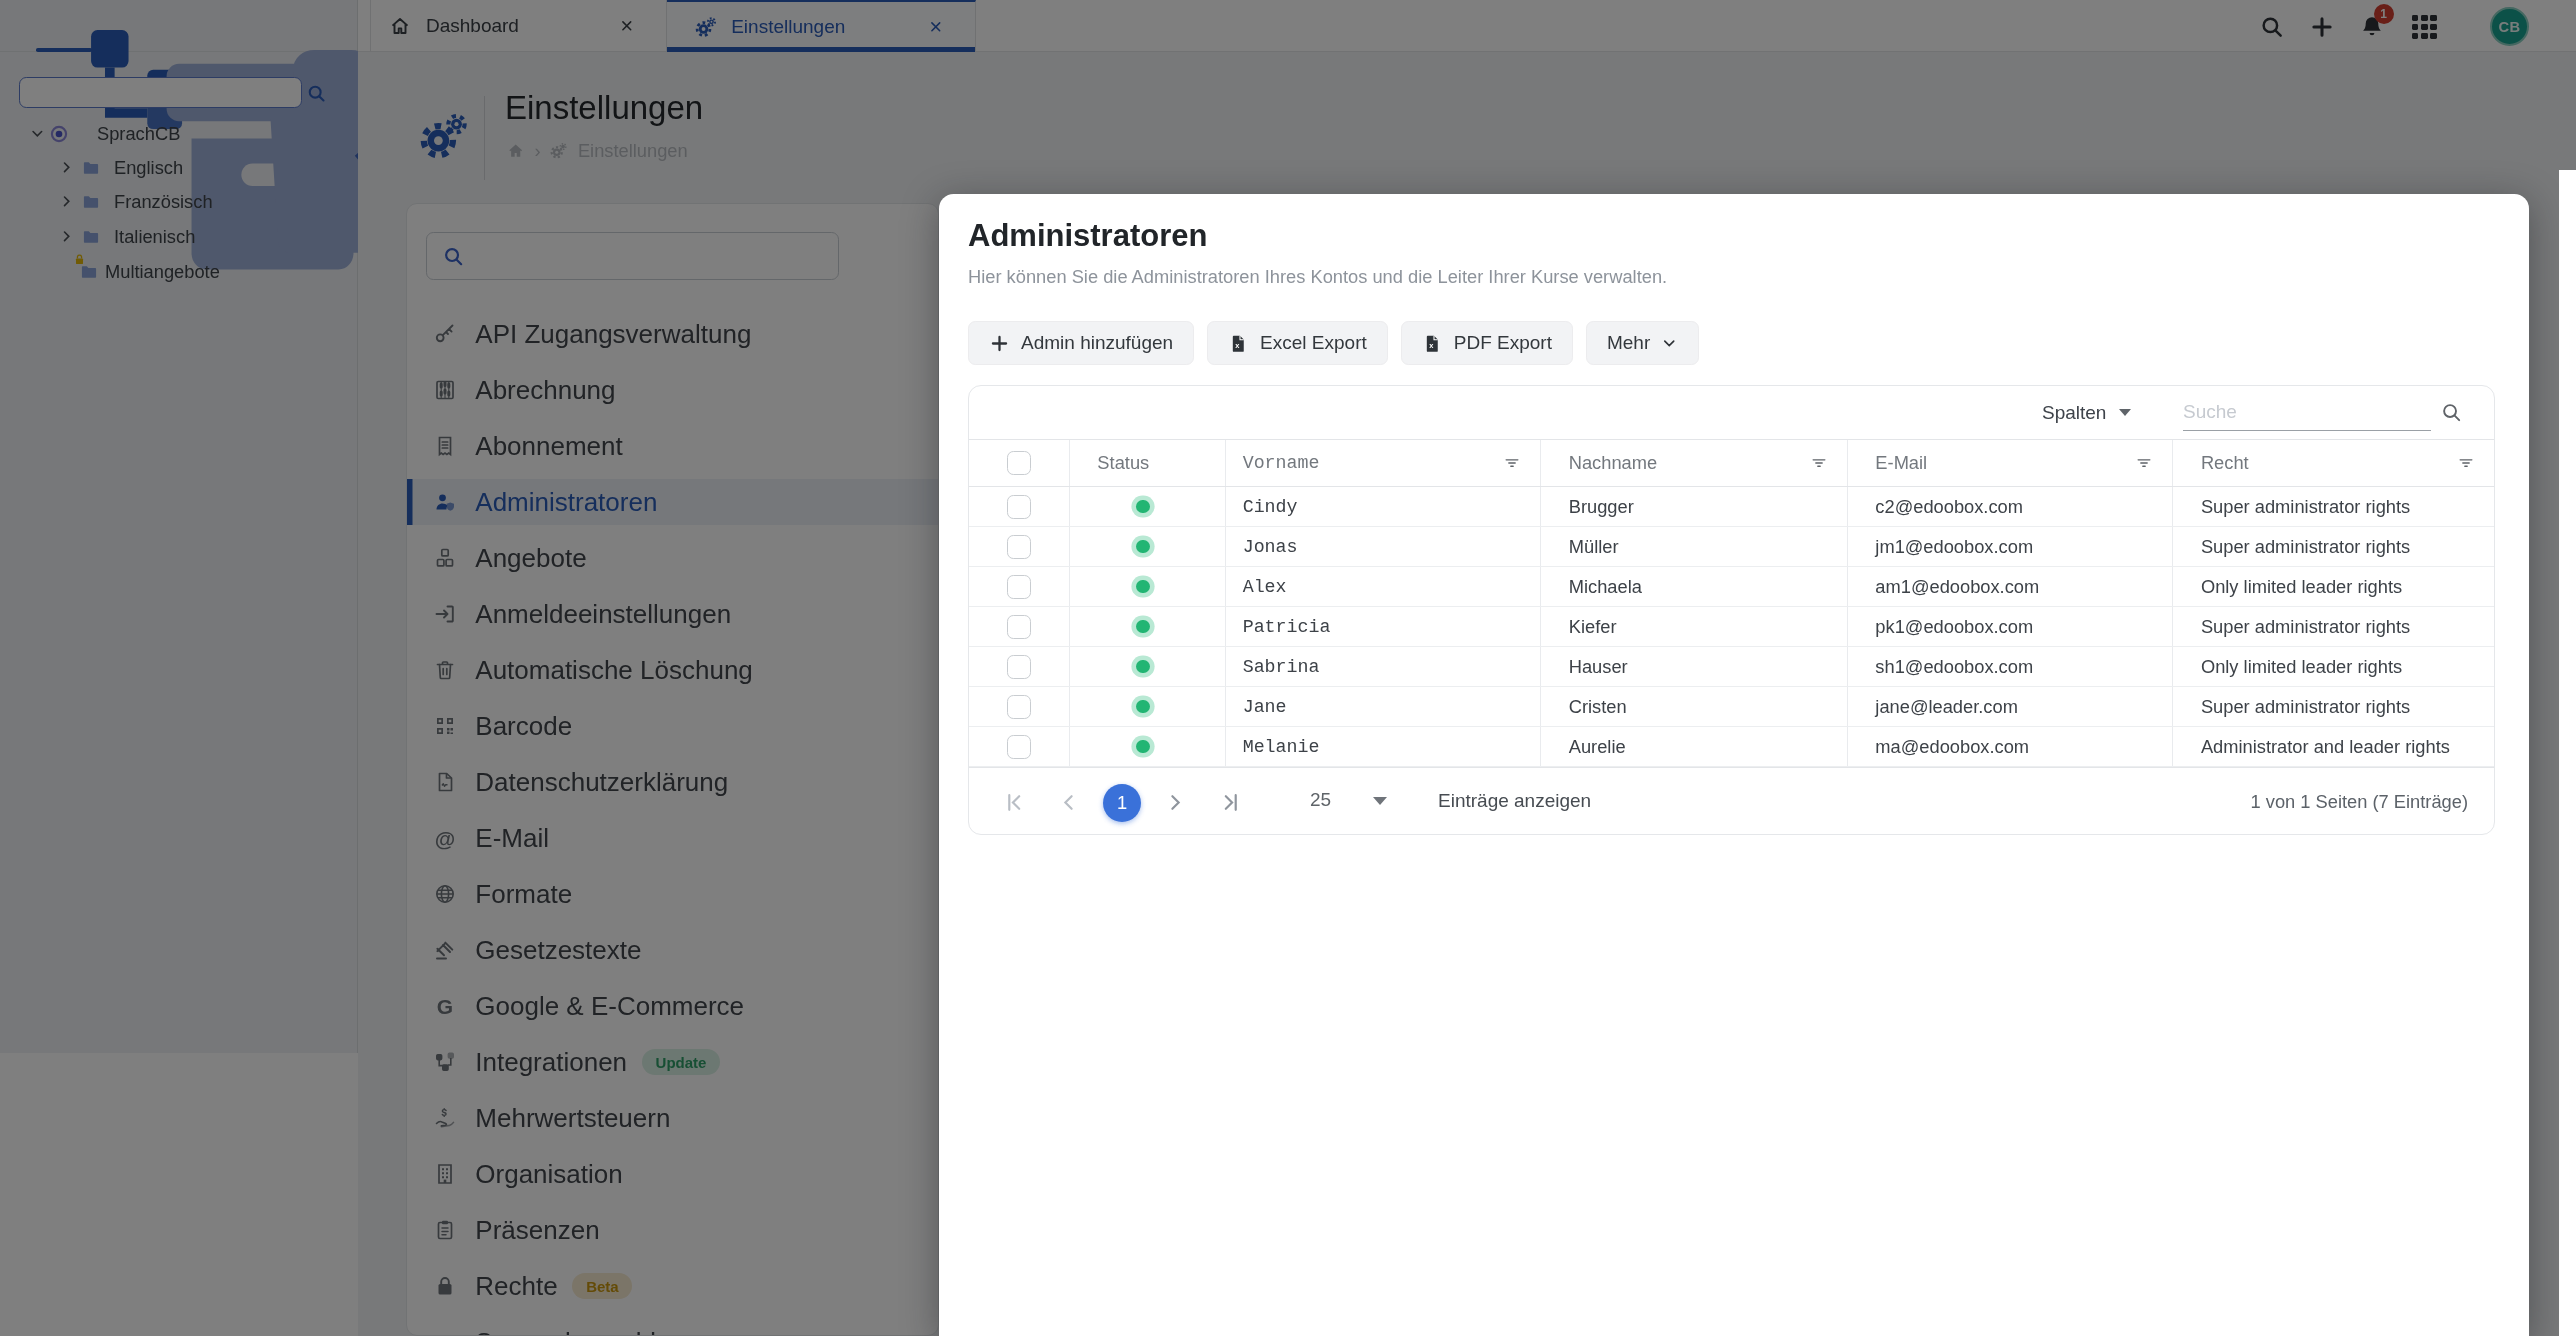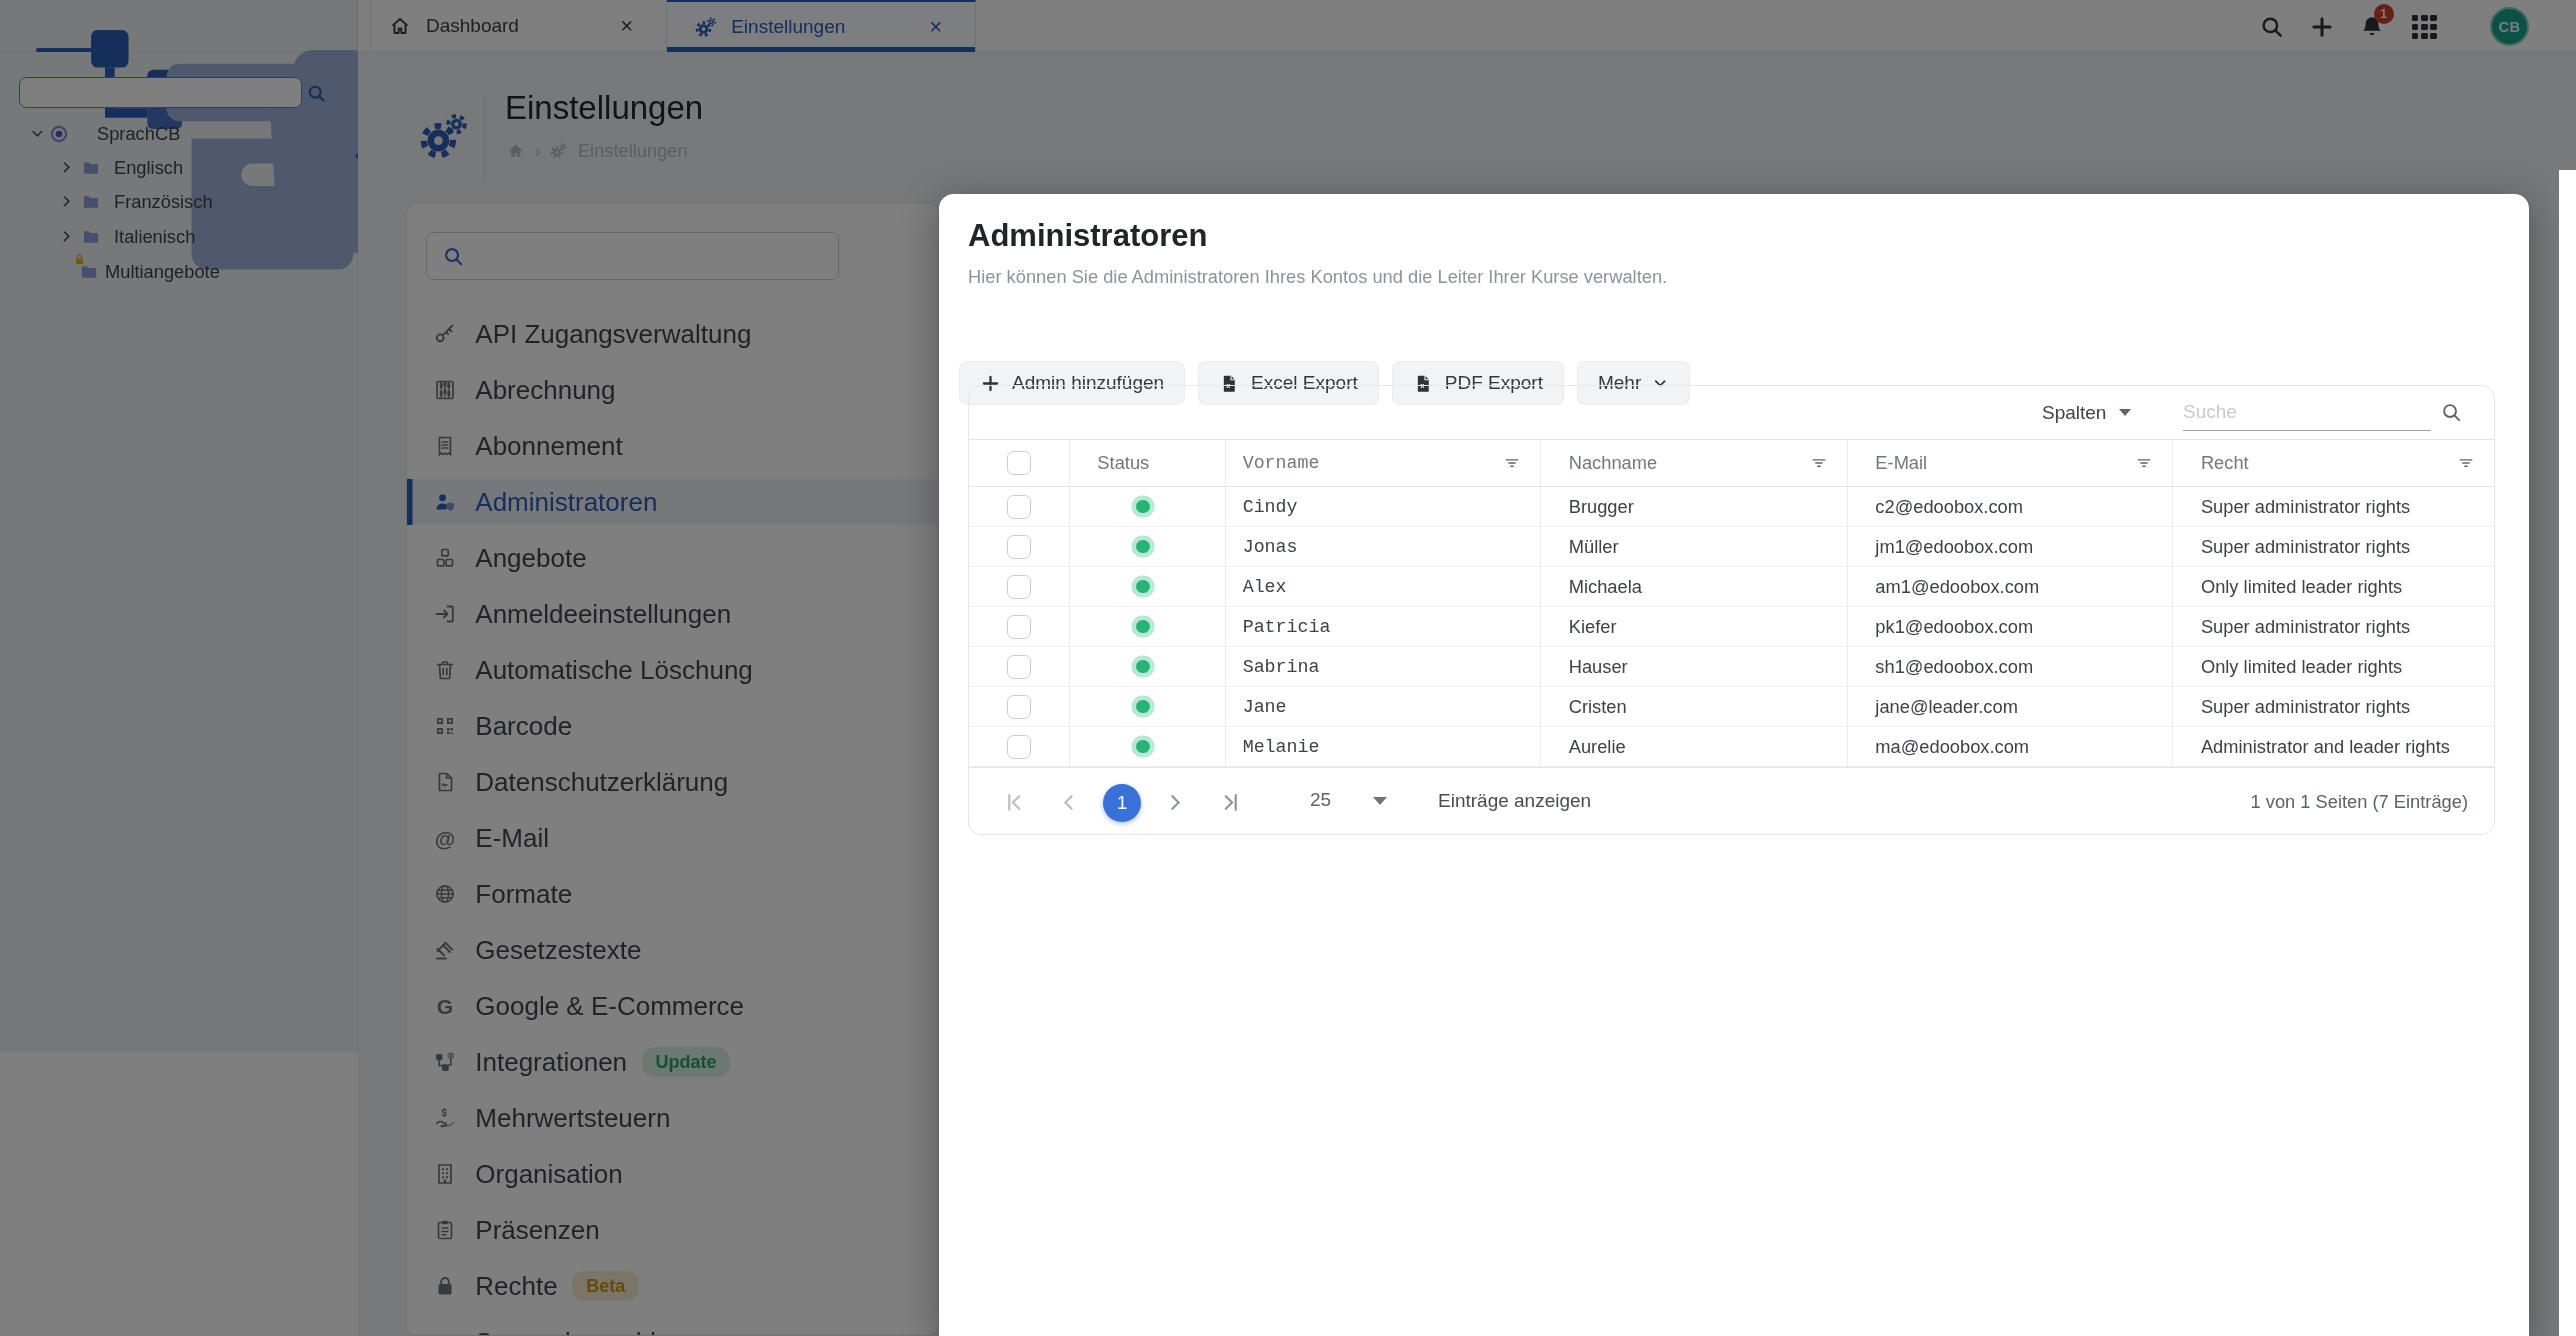--- a/index.html
+++ b/index.html
@@ -81,30 +81,30 @@
                        outline:none; font:18.3px "Liberation Sans",sans-serif; background:transparent; }
   .menu { position:absolute; left:0; top:107px; width:100%; }
   .mitem { height:46px; margin-bottom:10px; display:flex; align-items:center; padding-left:26px;
            cursor:pointer; }
   .mitem .mi { width:24px; height:24px; color:#6f757b; flex:0 0 24px;
                display:flex; align-items:center; justify-content:center; }
   .mitem .ml { margin-left:18.3px; font-size:26px; color:#42474d; }
   .mitem.active { background:#edf1f6; box-shadow:inset 5.5px 0 0 #2b5cb8; }
   .mitem.active .mi, .mitem.active .ml { color:#2b5cb8; }
   .glyph { font-size:21px; font-weight:600; line-height:1; }
-  .badge { margin-left:14.7px; font-size:18px; font-weight:bold; padding:4.6px 13.8px; border-radius:13px; }
+  .badge { margin-left:14.7px; font-size:15px; font-weight:bold; padding:4.6px 13.8px; border-radius:13px; }
   .badge.update { background:#d9f0e4; color:#2f9e68; }
   .badge.beta { background:#f6ead0; color:#c9970f; }
 
   
   .panel { position:absolute; left:939px; top:194px; width:1590px; height:1142px; background:#fff;
            border-radius:14.7px 14.7px 0 0; box-shadow:0 7.3px 37px rgba(22,25,30,.4); }
   .p-title { position:absolute; left:29px; top:24px; font-size:31px; font-weight:600; color:#212529; }
   .p-sub { position:absolute; left:29px; top:72px; font-size:18.3px; color:#8d939b; }
-  .btn-row { position:absolute; left:20px; top:127px; display:flex; gap:13px;margin-top:40px; }
+  .btn-row { position:absolute; left:29px; top:127px; display:flex; gap:13px; }
   .btn { height:44px; padding:0 20px; background:#f2f3f5; border:0.9px solid #ececee; border-radius:7.3px;
          display:flex; align-items:center; gap:11px; font-size:19px; color:#33383d; cursor:pointer; }
   .btn .bic { width:21px; height:21px; }
 
   .table-card { position:absolute; left:29px; top:191px; width:1527px; height:450px;
                 border:0.9px solid #e5e7ea; border-radius:13px; overflow:hidden; }
   .t-toolbar { position:relative; height:53px; }
   .spalten { position:absolute; left:1073px; top:0; height:53px; display:flex; align-items:center;
              gap:13px; font-size:19px; color:#3e434a; cursor:pointer; }
   .tri { width:0; height:0; border-left:6.4px solid transparent; border-right:6.4px solid transparent;

